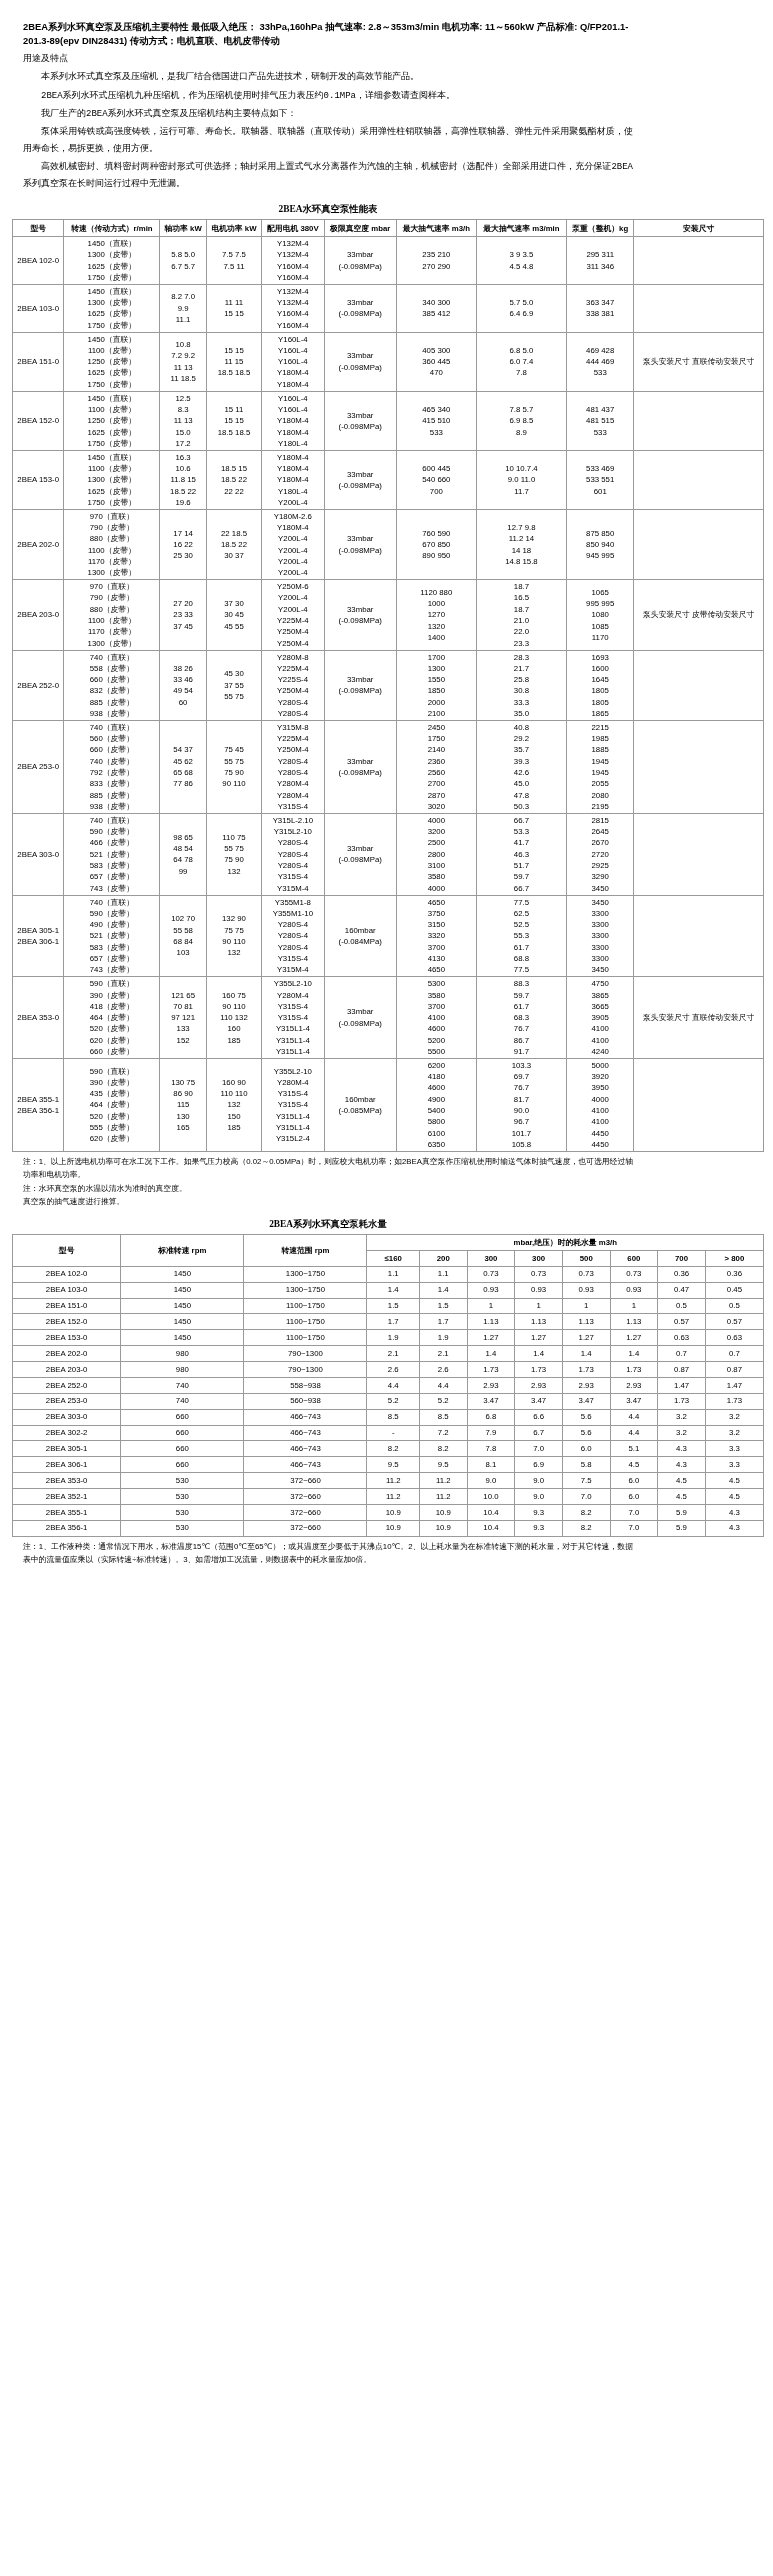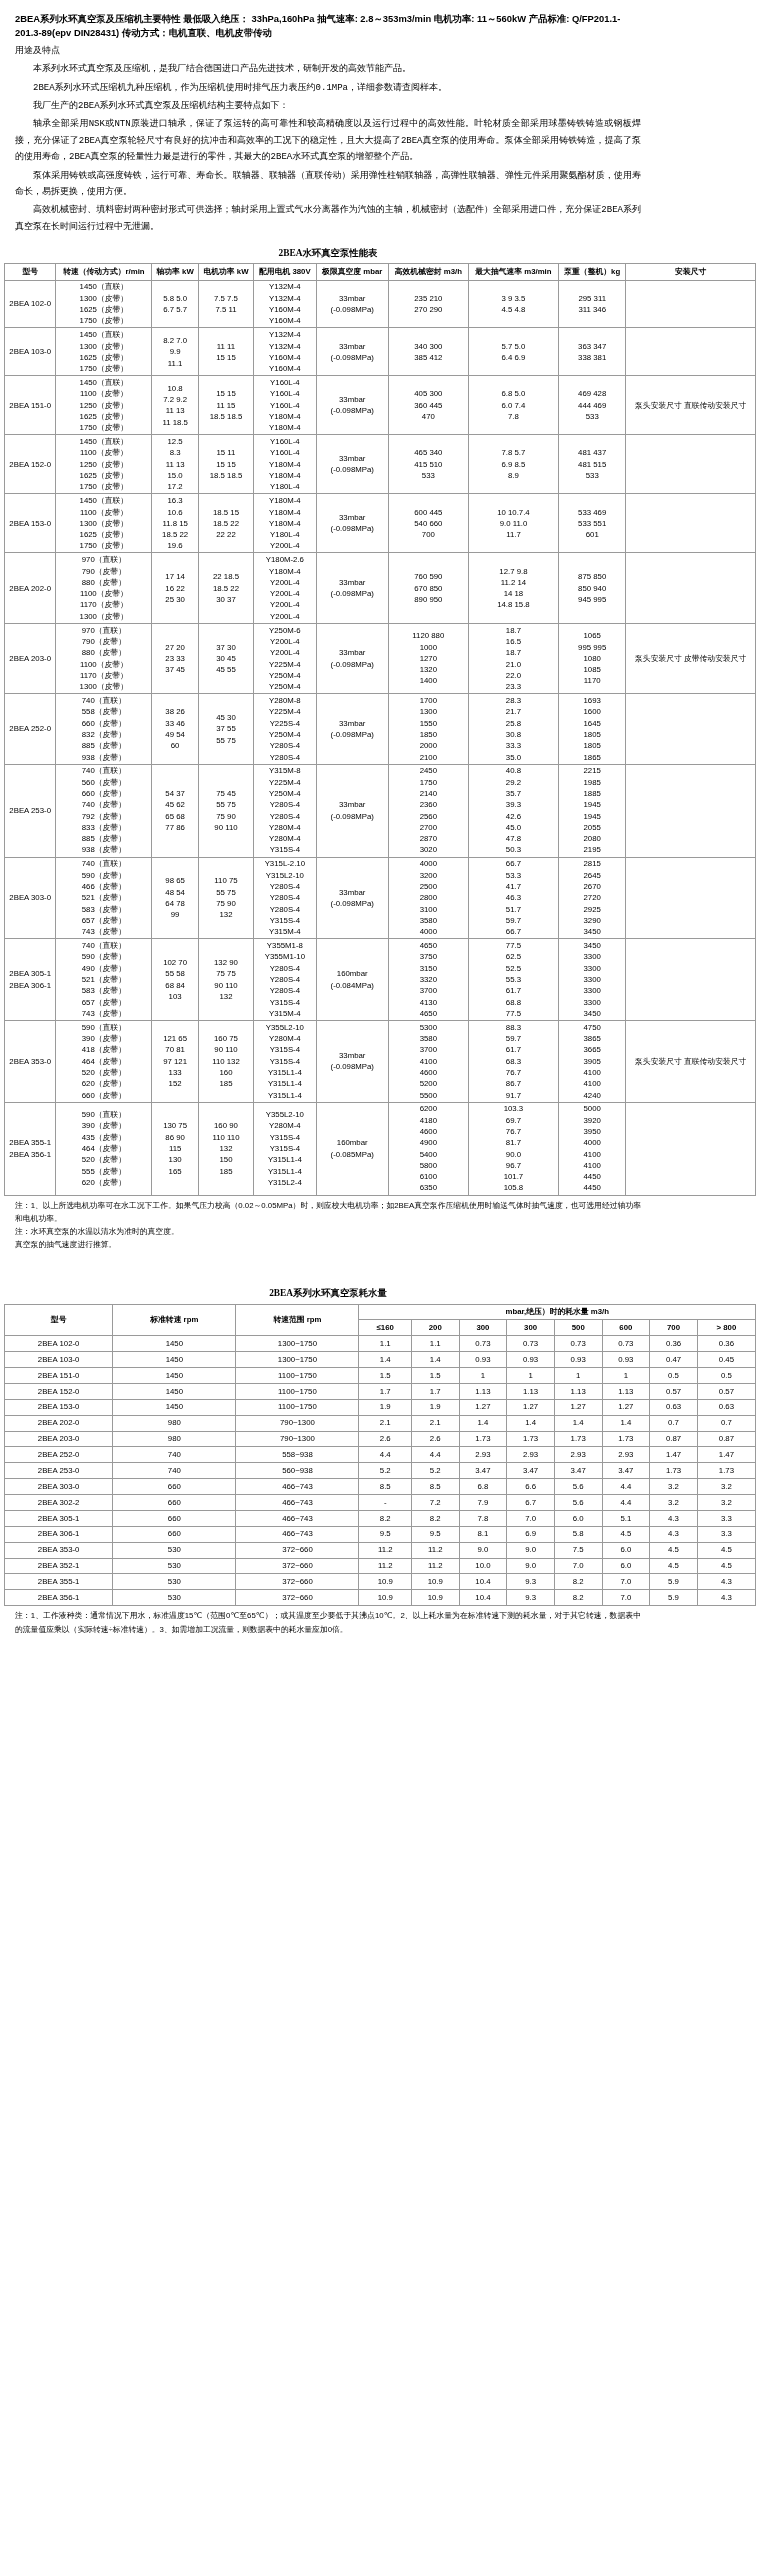--- a/index.html
+++ b/index.html
@@ -1,59 +1,58 @@
 <!DOCTYPE html>
 <html style="font-size:12.5px"><head>
 <meta charset="utf-8">
 <style>
   html,body{margin:0;padding:0;background:#ffffff;}
   body{font-family:"Liberation Sans","DejaVu Sans",sans-serif;color:#000;width:774px;}
-  .page{width:656px;padding:4px;box-sizing:border-box;}
+  .page{width:656px;padding:12px;box-sizing:border-box;}
   .intro{padding:4.7px 11px 0 11px;}
   .intro h1{font-size:9.4px;font-weight:bold;margin:3.1px 0 3.1px 0;line-height:1.5;}
   .intro p{font-size:9px;line-height:1.85;margin:0 0 1.6px 0;text-align:justify;font-family:Liberation Mono, monospace;}
   .intro p.indent{text-indent:2em;}
   .section-title{font-size:9.4px;font-weight:bold;text-align:center;margin:11px 0 3.1px 0;font-family:Liberation Serif, serif;}
   table{border-collapse:collapse;width:752px;margin:0 auto;font-size:7.8px;}
   table.t1 td,table.t1 th{border:0.8px solid #9a9a9a;padding:0.8px 1.6px;text-align:center;vertical-align:middle;line-height:1.45;}
   table.t1 th{font-weight:bold;font-size:7.8px;padding:2.3px 1.6px;}
   table.t2 td,table.t2 th{border:0.8px solid #9a9a9a;padding:1.6px 2.3px;text-align:center;vertical-align:middle;line-height:1.5;font-size:7.8px;}
   table.t2 th{font-weight:bold;margin-top:16px;}
   .cell-lines{white-space:pre-line;}
   .note{font-size:7.8px;line-height:1.7;padding:3.1px 11px 7.8px 11px;text-align:justify;}
-  .wrap2{margin-top:28px;}
+  .wrap2{margin-top:2px;}
   td.model{font-weight:normal;}
 </style>
 </head>
 <body>
 
 <div class="page">
 
   <div class="intro">
     <h1>2BEA系列水环真空泵及压缩机主要特性 最低吸入绝压： 33hPa,160hPa 抽气速率: 2.8～353m3/min 电机功率: 11～560kW 产品标准: Q/FP201.1-201.3-89(epv DIN28431) 传动方式：电机直联、电机皮带传动</h1>
     <p>用途及特点</p>
     <p class="indent">本系列水环式真空泵及压缩机，是我厂结合德国进口产品先进技术，研制开发的高效节能产品。</p>
     <p class="indent">2BEA系列水环式压缩机九种压缩机，作为压缩机使用时排气压力表压约0.1MPa，详细参数请查阅样本。</p>
     <p class="indent">我厂生产的2BEA系列水环式真空泵及压缩机结构主要特点如下：</p>
-    <p class="indent">轴承全部采用NSK或NTN原装进口轴承，保证了泵运转的高可靠性和较高精确度以及运行过程中的高效性能。叶轮材质全部采用球墨铸铁铸造或钢板焊接，充分保证了2BEA真空泵轮轻尺寸有良好的抗冲击和高效率的工况下的稳定性，且大大提高了2BEA真空泵的使用寿命。泵体全部采用铸铁铸造，提高了泵的使用寿命，2BEA真空泵的轻量性力最是进行的零件，其最大的2BEA水环式真空泵的增塑整个产品。</p>
     <p class="indent">泵体采用铸铁或高强度铸铁，运行可靠、寿命长。联轴器、联轴器（直联传动）采用弹性柱销联轴器，高弹性联轴器、弹性元件采用聚氨酯材质，使用寿命长，易拆更换，使用方便。</p>
     <p class="indent">高效机械密封、填料密封两种密封形式可供选择；轴封采用上置式气水分离器作为汽蚀的主轴，机械密封（选配件）全部采用进口件，充分保证2BEA系列真空泵在长时间运行过程中无泄漏。</p>
   </div>
 
   <div class="section-title">2BEA水环真空泵性能表</div>
   <table class="t1">
     <thead>
       <tr>
         <th>型号</th>
         <th>转速（传动方式）r/min</th>
         <th>轴功率 kW</th>
         <th>电机功率 kW</th>
         <th>配用电机 380V</th>
         <th>极限真空度 mbar</th>
-        <th>高效机械密封 m3/h</th>
+        <th>最大抽气速率 m3/h</th>
         <th>最大抽气速率 m3/min</th>
         <th>泵重（整机）kg</th>
         <th>安装尺寸</th>
       </tr>
     </thead>
     <tbody>
         <tr>
           <td class="cell-lines model">2BEA 102-0</td>
           <td class="cell-lines">1450（直联）
 1300（皮带）

